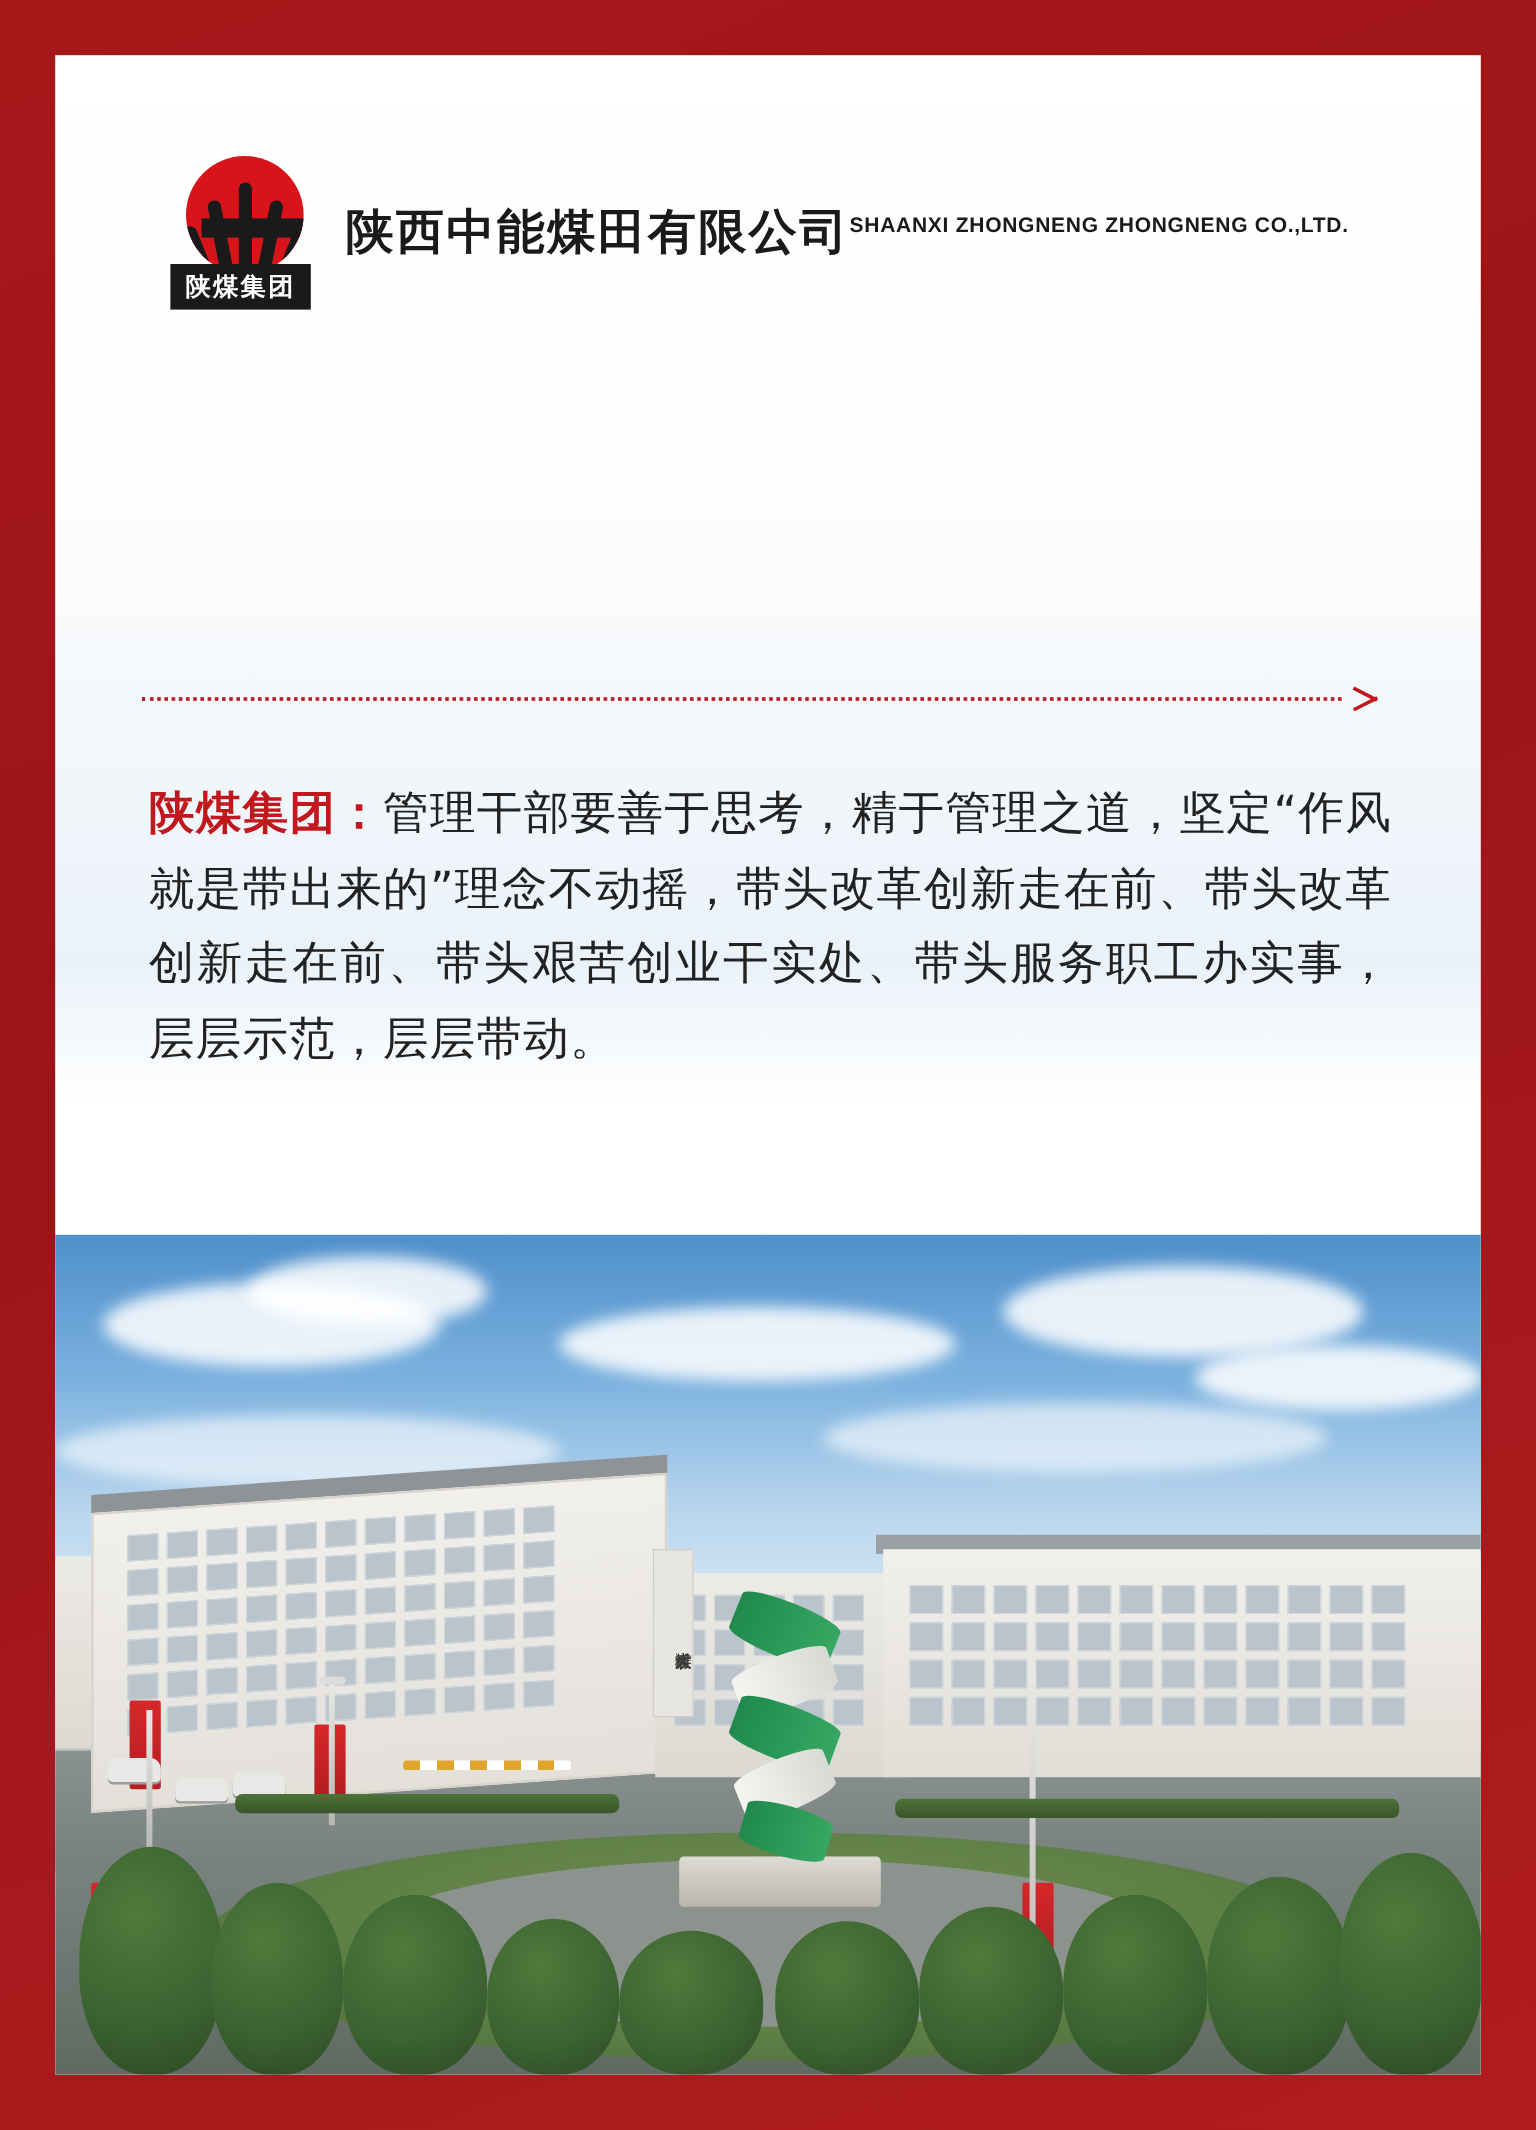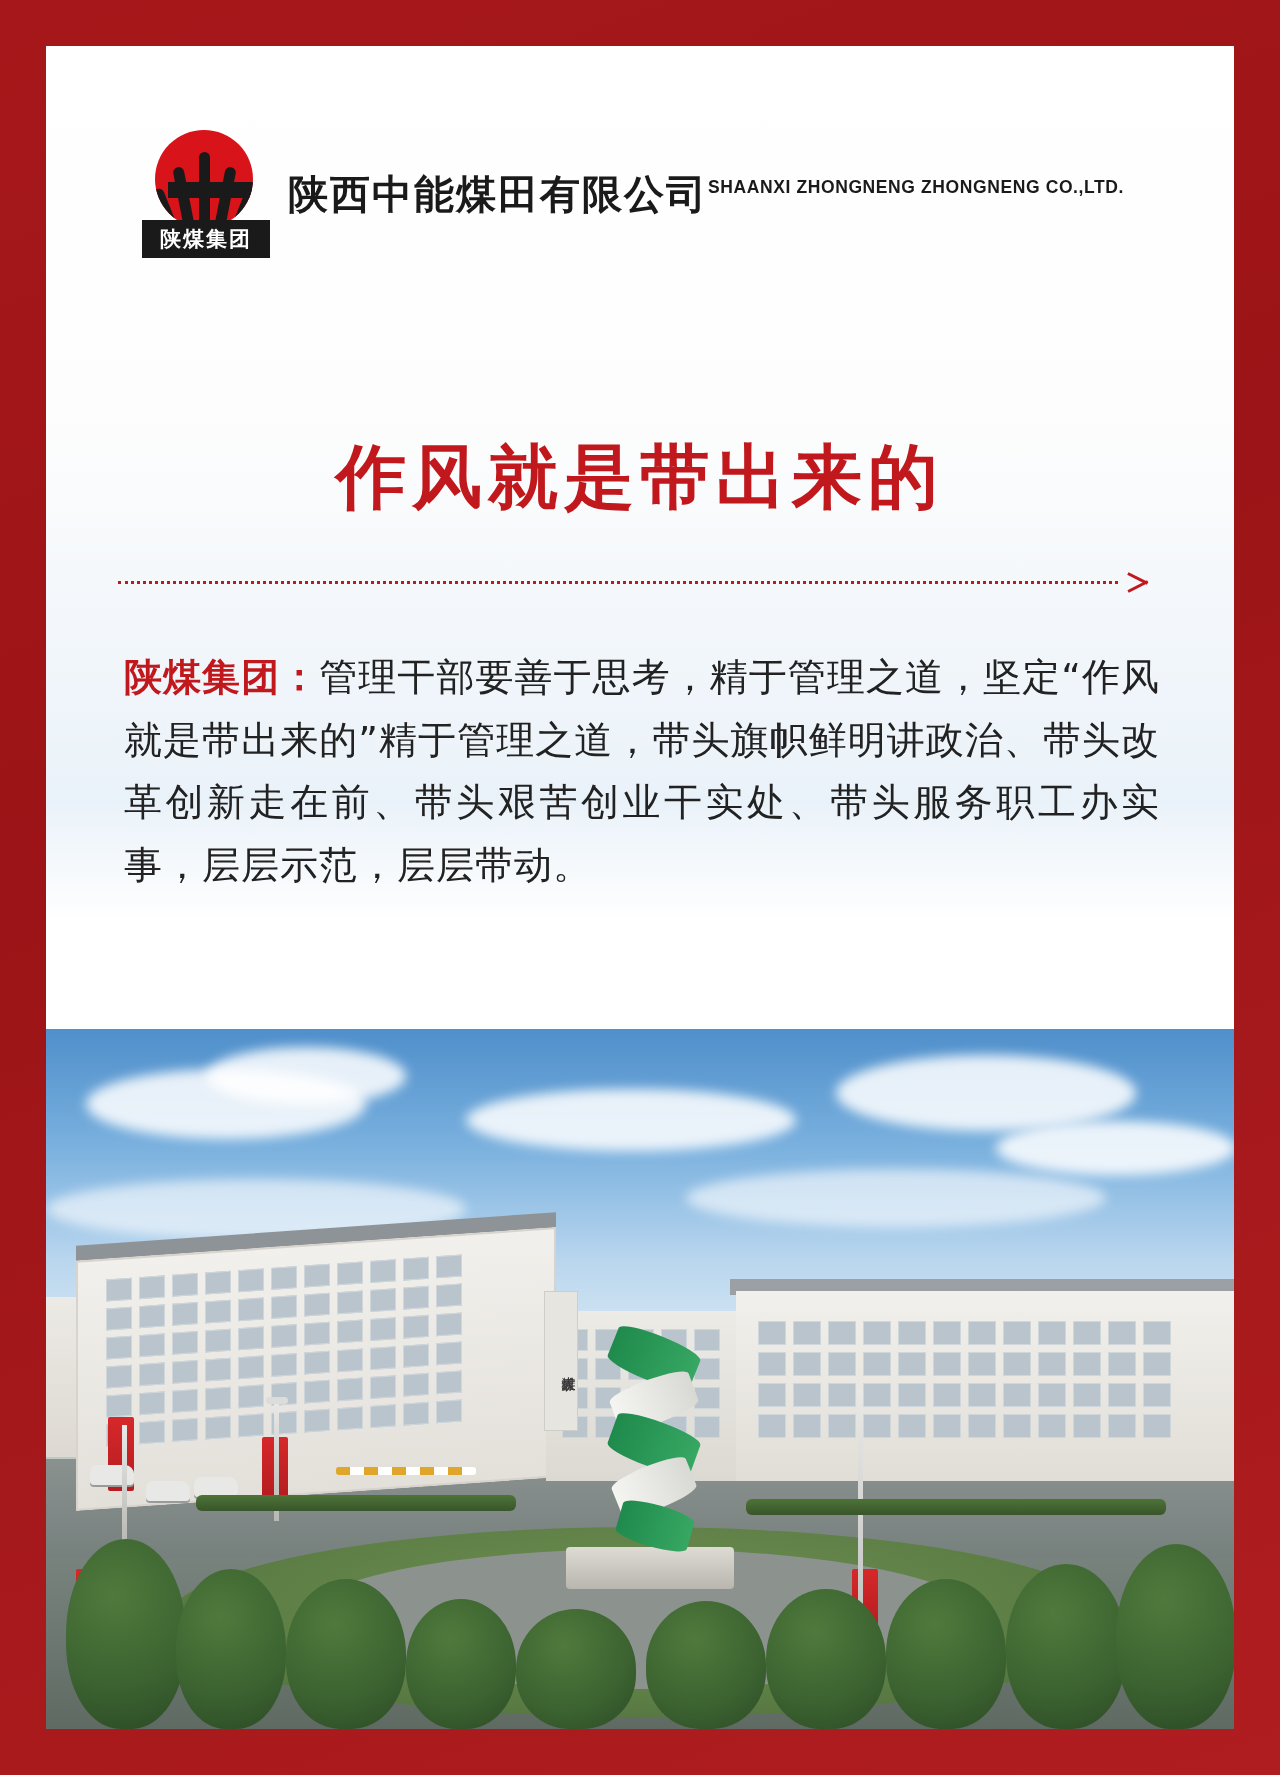--- a/index.html
+++ b/index.html
@@ -85,21 +85,21 @@
     left: 13px;
     bottom: 30px;
     width: 98px;
     height: 16px;
     background: #1a1a1a;
   }
   .logo-plate {
     position: absolute;
     left: 0;
     bottom: 0;
-    width: 128px;
+    width: 117px;
     height: 38px;
     background: #1a1a1a;
     color: #ffffff;
     font-size: 21px;
     font-weight: bold;
     letter-spacing: 2px;
     display: flex;
     align-items: center;
     justify-content: center;
     font-family: "DejaVu Sans", "Liberation Sans", sans-serif;
@@ -466,29 +466,28 @@
           <span class="logo-base"></span>
         </div>
         <div class="logo-plate">陕煤集团</div>
       </div>
       <div class="company-block">
         <div class="company-cn">陕西中能煤田有限公司</div>
         <div class="company-en">SHAANXI ZHONGNENG ZHONGNENG CO.,LTD.</div>
       </div>
     </div>
 
-    <div class="main-title">作风就是带出来的</div>
 
     <div class="divider">
       <div class="divider-line"></div>
       <div class="divider-arrow"></div>
     </div>
 
     <div class="body-text">
-      <span class="body-label">陕煤集团：</span><span>管理干部要善于思考，精于管理之道，坚定“作风就是带出来的”精于管理之道，带头旗帜鲜明讲政治、带头改革创新走在前、带头艰苦创业干实处、带头服务职工办实事，层层示范，层层带动。</span>
+      <span class="body-label">陕煤集团：</span><span>管理干部要善于思考，精于管理之道，坚定“作风就是带出来的”理念不动摇，带头改革创新走在前、带头改革创新走在前、带头艰苦创业干实处、带头服务职工办实事，层层示范，层层带动。</span>
     </div>
 
     <div class="photo">
       <div class="sky"></div>
       <div class="cloud c1"></div>
       <div class="cloud c2"></div>
       <div class="cloud c3"></div>
       <div class="cloud c4"></div>
       <div class="cloud c5"></div>
       <div class="cloud c6"></div>

